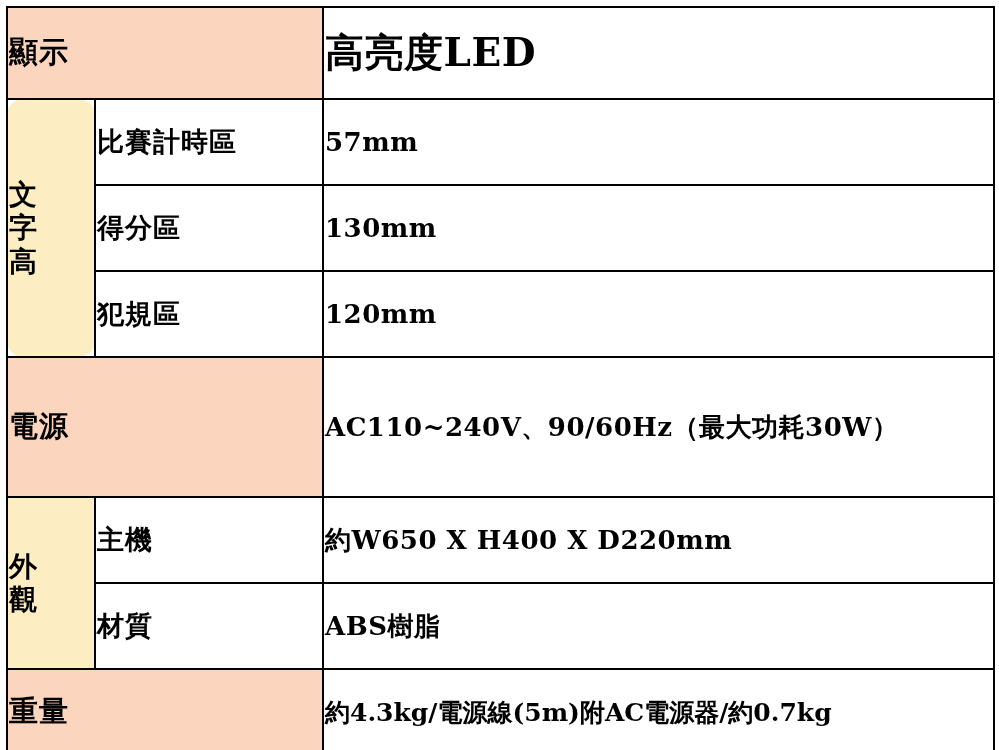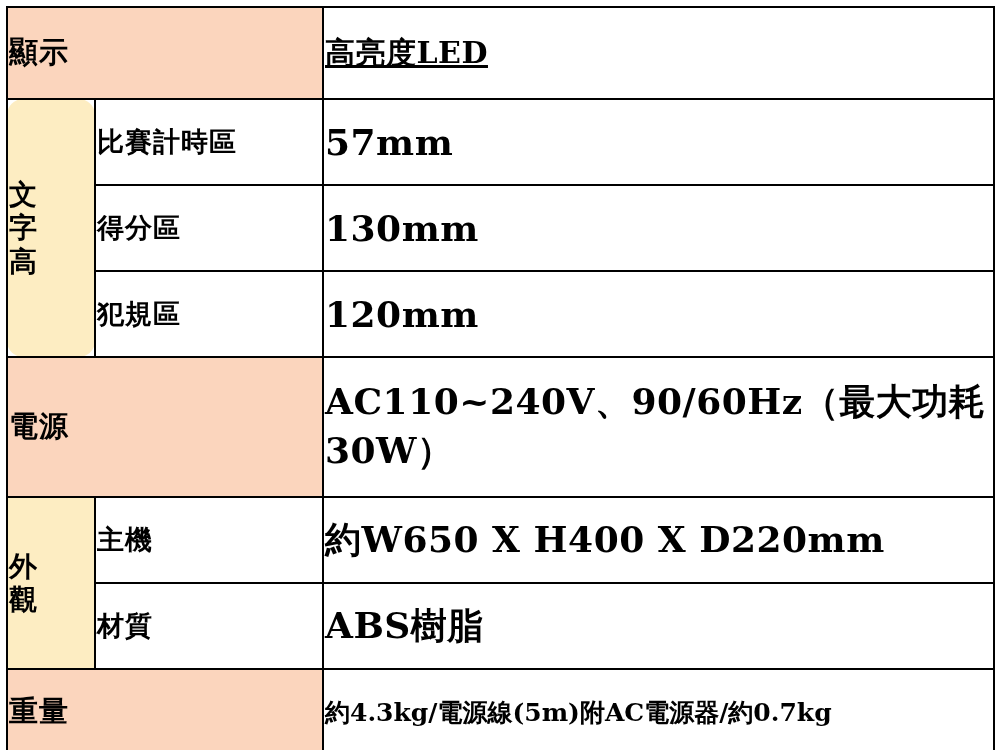--- a/index.html
+++ b/index.html
@@ -49,26 +49,25 @@
   
   .label-lg {
     font-size: 29px;
     letter-spacing: 1px;
   }
   .label-md {
     font-size: 27px;
     letter-spacing: 1px;
   }
   .value-lg {
-    font-size: 30px;
+    font-size: 39px;
     letter-spacing: 0.5px;
-    text-decoration: underline;
   }
   .value-md {
-    font-size: 36px;
+    font-size: 26px;
     letter-spacing: 0.5px;
   }
   .value-sm {
     font-size: 25px;
     letter-spacing: 0px;
   }
   
   .vert {
     font-size: 28px;
     line-height: 1.18;

